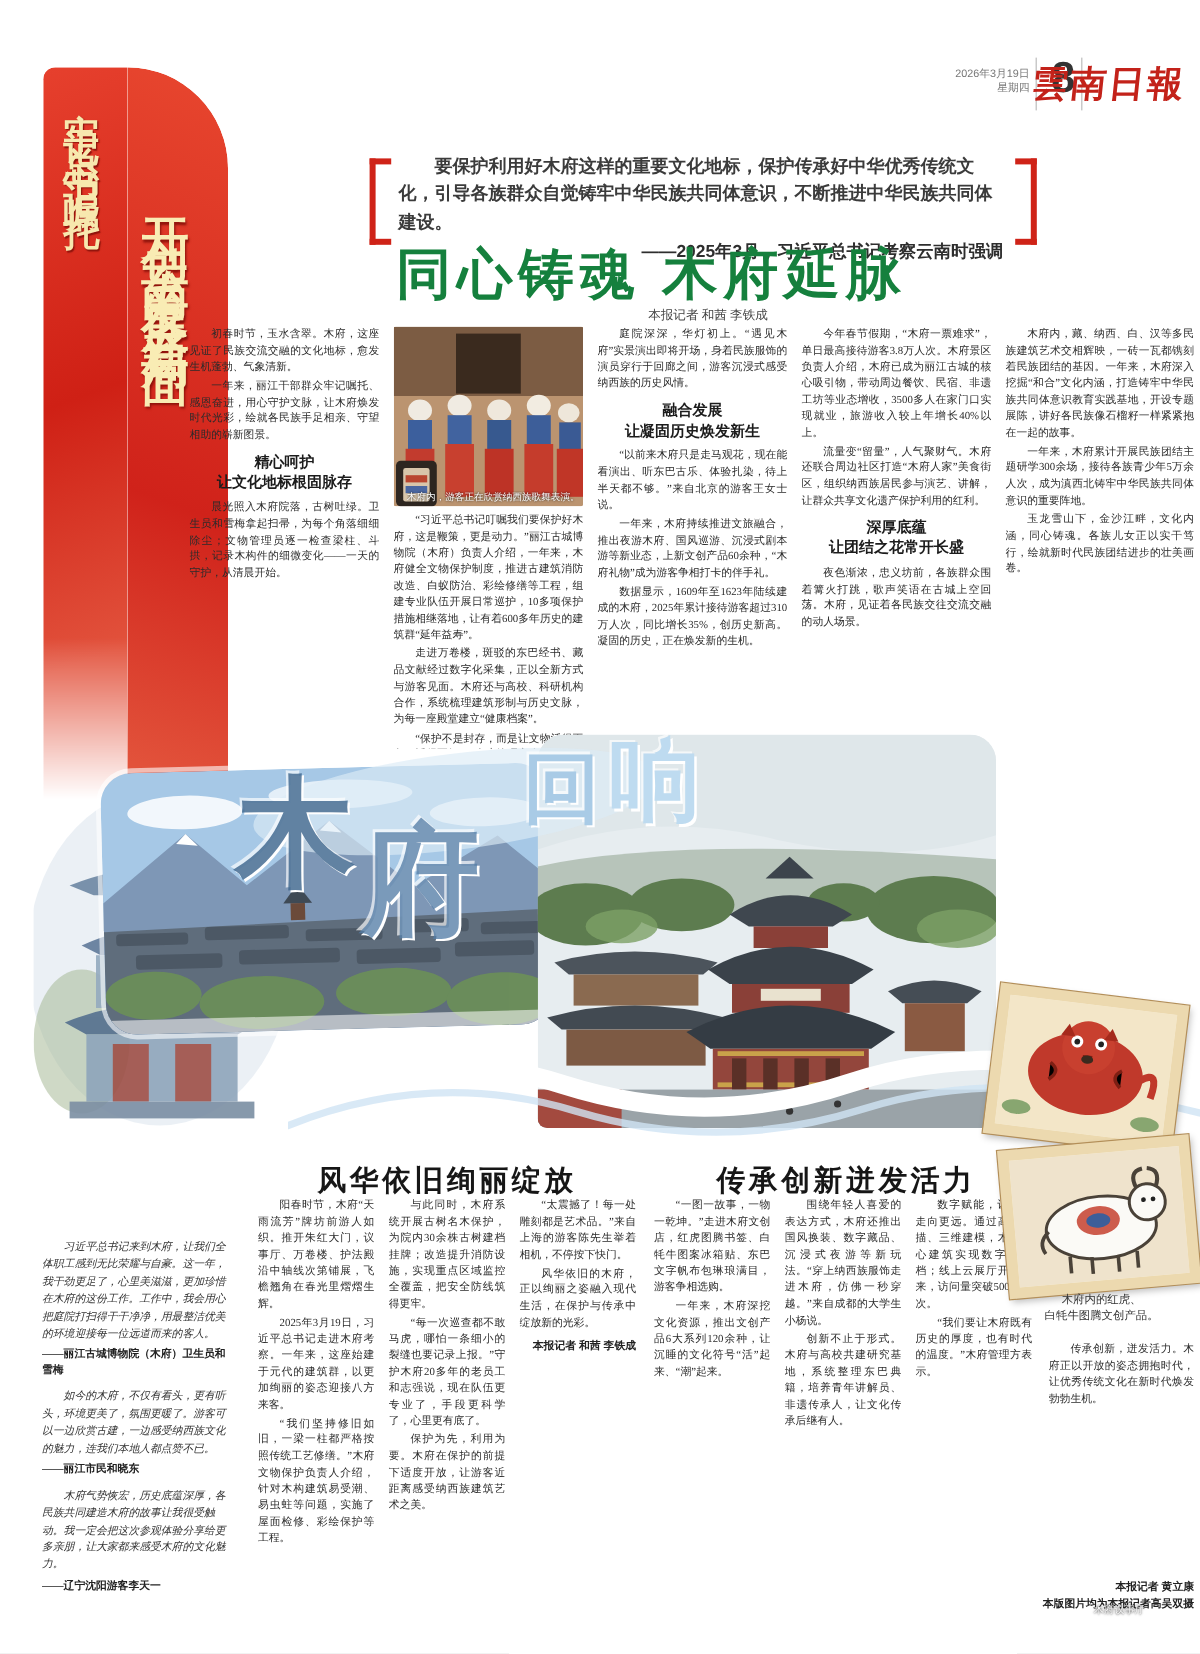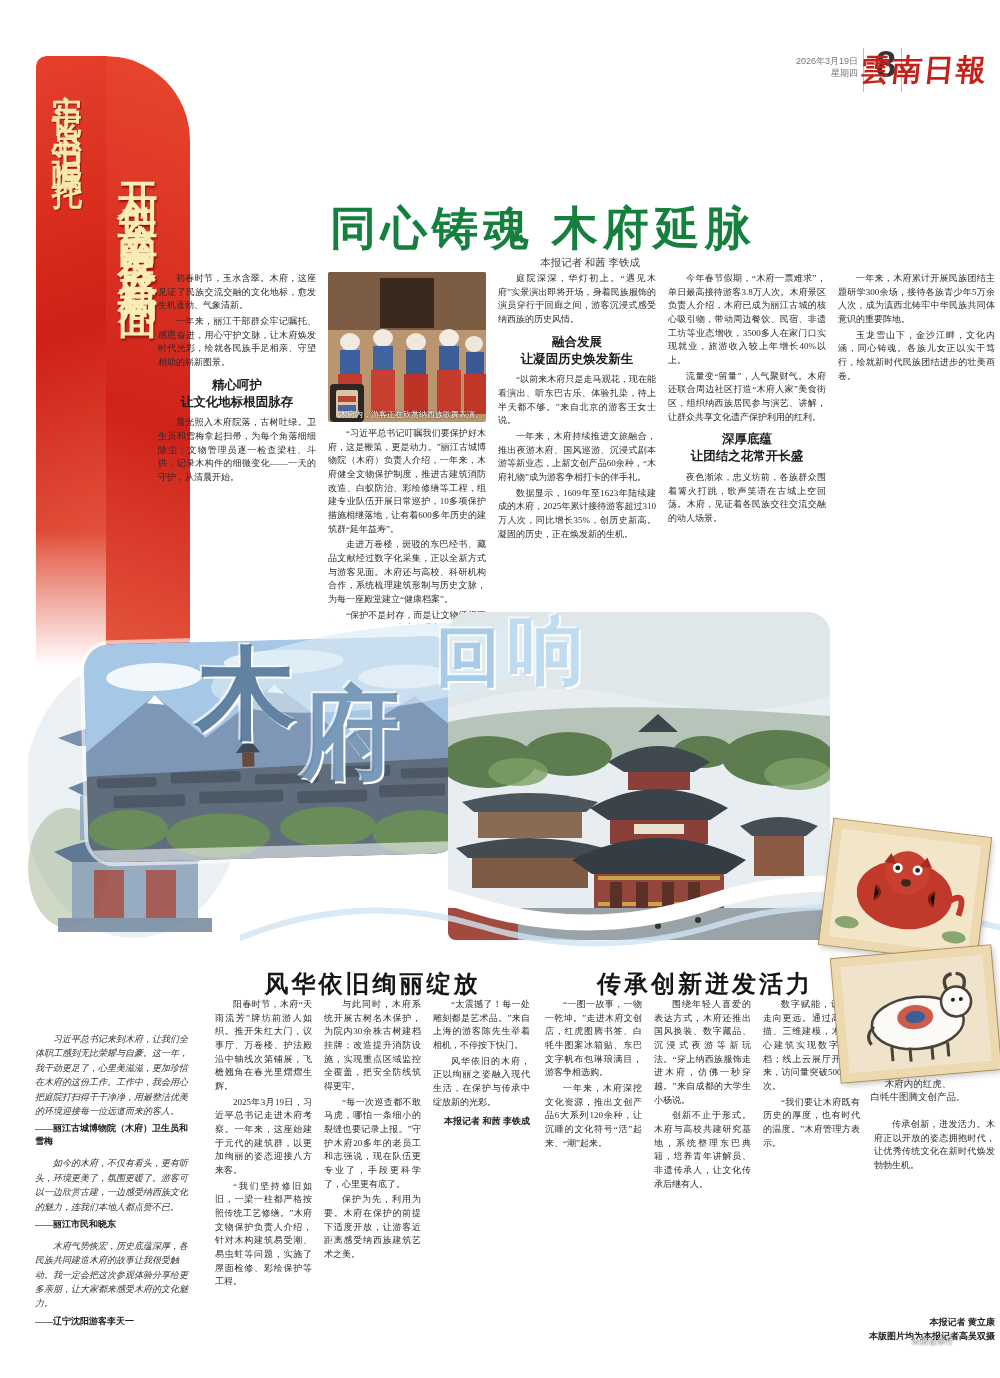--- a/index.html
+++ b/index.html
@@ -110,20 +110,26 @@
   <div class="mast-rule" style="right:136px"></div>
   <div class="mast-page">8</div>
   <div class="mast-rule" style="right:98px"></div>
   <div class="mast-logo">雲南日報</div>
 
   <div class="ribbon-a"></div>
   <div class="ribbon-b"></div>
   <div class="ribbon-t1">牢记总书记嘱托</div>
   <div class="ribbon-t2">开创云南发展新局面</div>
 
+  <div class="quote-wrap">
+    <div class="qbracket qb-l"></div>
+    <div class="qbracket qb-r"></div>
+    <p class="quote-text">要保护利用好木府这样的重要文化地标，保护传承好中华优秀传统文化，引导各族群众自觉铸牢中华民族共同体意识，不断推进中华民族共同体建设。</p>
+    <p class="quote-attr">——2025年3月，习近平总书记考察云南时强调</p>
+  </div>
 
   <div class="main-title">同心铸魂  木府延脉</div>
   <div class="main-byline">本报记者 和茜 李铁成</div>
 
   <div class="col m-col1">
       <p class="para">初春时节，玉水含翠。木府，这座见证了民族交流交融的文化地标，愈发生机蓬勃、气象清新。</p>
       <p class="para">一年来，丽江干部群众牢记嘱托、感恩奋进，用心守护文脉，让木府焕发时代光彩，绘就各民族手足相亲、守望相助的崭新图景。</p>
       <div class="subhead">
         <div>精心呵护</div>
         <div>让文化地标根固脉存</div>
@@ -179,20 +185,21 @@
   <div class="col m-col4">
       <p class="para">今年春节假期，“木府一票难求”，单日最高接待游客3.8万人次。木府景区负责人介绍，木府已成为丽江古城的核心吸引物，带动周边餐饮、民宿、非遗工坊等业态增收，3500多人在家门口实现就业，旅游收入较上年增长40%以上。</p>
       <p class="para">流量变“留量”，人气聚财气。木府还联合周边社区打造“木府人家”美食街区，组织纳西族居民参与演艺、讲解，让群众共享文化遗产保护利用的红利。</p>
       <div class="subhead">
         <div>深厚底蕴</div>
         <div>让团结之花常开长盛</div>
       </div>
       <p class="para">夜色渐浓，忠义坊前，各族群众围着篝火打跳，歌声笑语在古城上空回荡。木府，见证着各民族交往交流交融的动人场景。</p>
     </div>
   <div class="col m-col5">
+      <p class="para">木府内，藏、纳西、白、汉等多民族建筑艺术交相辉映，一砖一瓦都镌刻着民族团结的基因。一年来，木府深入挖掘“和合”文化内涵，打造铸牢中华民族共同体意识教育实践基地，开设专题展陈，讲好各民族像石榴籽一样紧紧抱在一起的故事。</p>
       <p class="para">一年来，木府累计开展民族团结主题研学300余场，接待各族青少年5万余人次，成为滇西北铸牢中华民族共同体意识的重要阵地。</p>
       <p class="para">玉龙雪山下，金沙江畔，文化内涵，同心铸魂。各族儿女正以实干笃行，绘就新时代民族团结进步的壮美画卷。</p>
     </div>
 
   <svg class="art-gate" viewBox="0 0 215 330">
     <ellipse cx="105" cy="180" rx="110" ry="140" fill="#dbe4ec" opacity="0.55"></ellipse>
     <ellipse cx="40" cy="250" rx="40" ry="60" fill="#9fb48e" opacity="0.5"></ellipse>
     <g opacity="0.9">
       <path d="M30 120 Q105 90 180 120 L160 128 L50 128 Z" fill="#6d87a3"></path>
       <rect x="58" y="128" width="96" height="30" fill="#8fa6bf"></rect>

